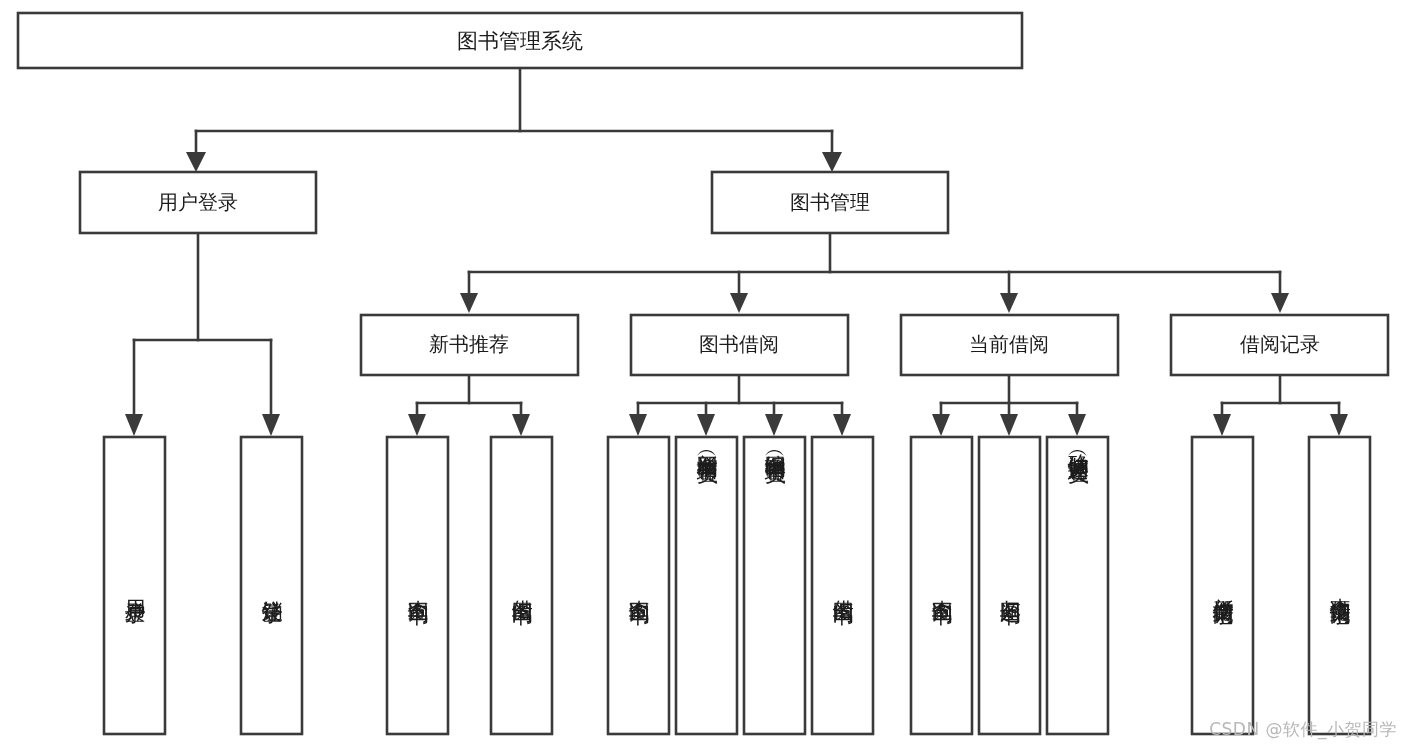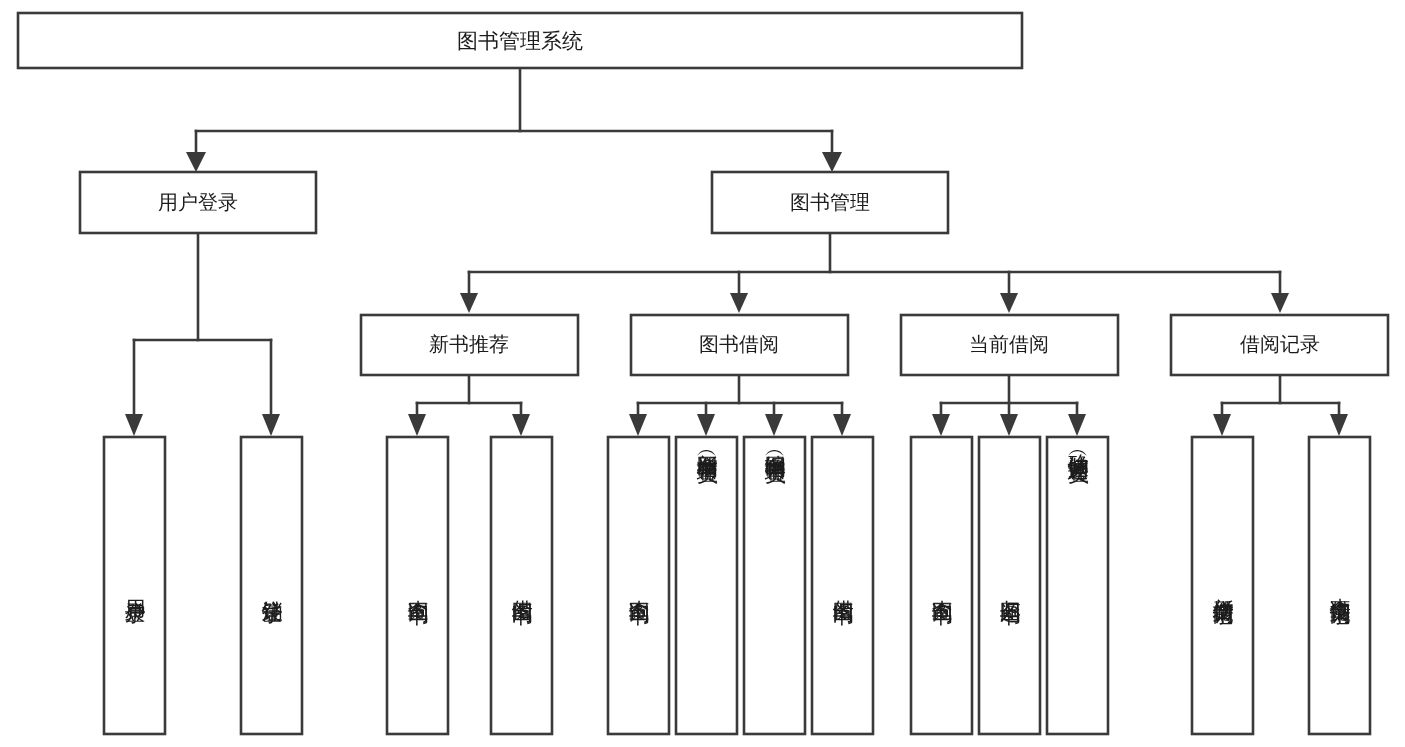--- a/index.html
+++ b/index.html
@@ -253,14 +253,15 @@
     <span class="leaf-label">确认归还（管理员）</span>
   </div>
 
   <div class="leaf-label-wrap" style="left:1192px; top:437px; width:61px; height:297px;">
     <span class="leaf-label">新增借阅记录</span>
   </div>
   <div class="leaf-label-wrap" style="left:1309px; top:437px; width:61px; height:297px;">
     <span class="leaf-label">查询借阅记录</span>
   </div>
 
+  <div class="watermark">CSDN @软件_小贺同学</div>
 
 </div>
 
 </body></html>

